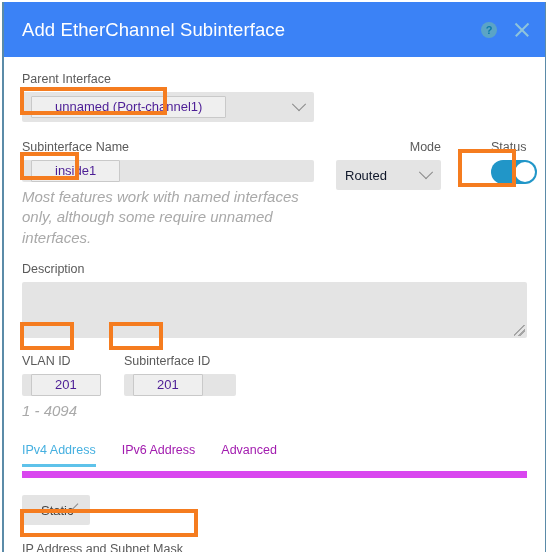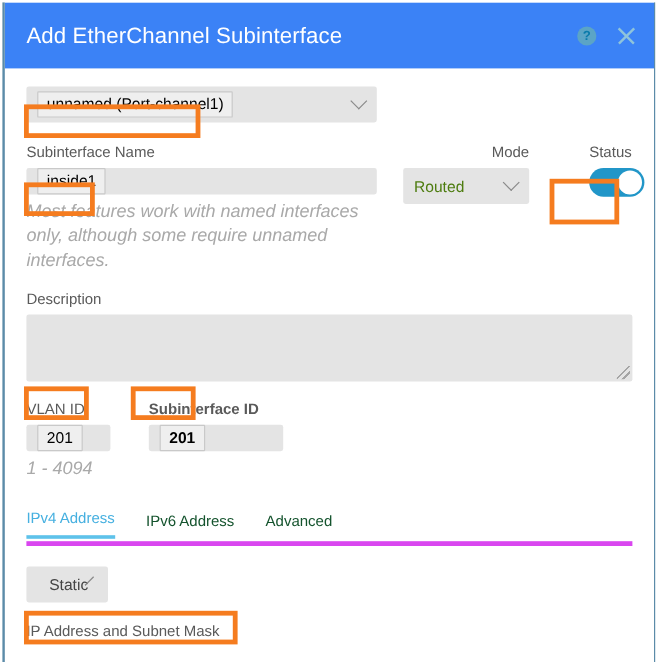--- a/index.html
+++ b/index.html
@@ -123,34 +123,34 @@
     height: 30px;
     box-sizing: border-box;
     display: flex;
     align-items: center;
     justify-content: space-between;
     padding: 0 10px 0 9px;
     font-size: 13px;
     color: #444;
     cursor: pointer;
   }
-  .select.disabled { color: #4d7c0f; cursor: default; }
+  .select.disabled { color: #0f172a; cursor: default; }
   .chev {
     width: 9px; height: 9px;
     border-right: 1.6px solid #8a8a8a;
     border-bottom: 1.6px solid #8a8a8a;
     transform: rotate(45deg) translate(-2px,-2px);
   }
   .inner-val {
     background: #efefef;
     border: 1px solid #c9c9c9;
-    padding: 2px 7px;
+    padding: 2px 23px;
     border-radius: 1px;
     font-size: 13px;
-    color: #000000;
+    color: #4c1d95;
     line-height: 16px;
   }
 
   
   #parent-sec { padding-top: 15px; }
   .sel-parent { width: 292px; }
 
   .sec2 { margin-top: 18px; }
   .name-input { width: 292px; }
   .mode-col { margin-left: 22px; width: 105px; text-align: right; }
@@ -170,21 +170,21 @@
     position: absolute;
     right: 2px; bottom: 2px;
     width: 11px; height: 11px;
     background:
       linear-gradient(135deg, transparent 0 43%, #a5a5a5 43% 53%, transparent 53% 100%),
       linear-gradient(135deg, transparent 0 68%, #a5a5a5 68% 78%, transparent 78% 100%);
   }
 
   .ids { margin-top: 16px; }
   .vlan-input { width: 70px; }
-  .subid-col { margin-left: 32px; font-weight: bold; }
+  .subid-col { margin-left: 32px; }
   .subid-input { width: 112px; }
 
   
   .toggle {
     width: 46px; height: 24px;
     border-radius: 12px;
     background: #2196c8;
     position: relative;
     cursor: pointer;
   }
@@ -193,27 +193,27 @@
     right: 2px; top: 2px;
     width: 20px; height: 20px;
     border-radius: 50%;
     background: #ffffff;
   }
 
   
   .tabs {
     margin-top: 22px;
     display: flex;
-    align-items: center;
-    border-bottom: 4px solid #d946ef;
+    align-items: flex-start;
+    border-bottom: 7px solid #d946ef;
     height: 28px;
   }
   .tab {
     font-size: 12.5px;
-    color: #14532d;
+    color: #a21caf;
     padding: 0 0 7px 0;
     margin-right: 26px;
     cursor: pointer;
     white-space: nowrap;
   }
   .tab.active {
     color: #46b0e0;
     border-bottom: 3px solid #5ec2ea;
   }
 
@@ -231,20 +231,21 @@
     <div class="title-text">Add EtherChannel Subinterface</div>
     <div class="hdr-icons">
       <div class="help-icon">?</div>
       <div class="close-icon"></div>
     </div>
   </div>
 
   <div class="body">
 
     <div id="parent-sec">
+      <div class="flabel">Parent Interface</div>
       <div class="select sel-parent">
         <span class="inner-val">unnamed (Port-channel1)</span>
         <span class="chev"></span>
       </div>
     </div>
 
     <div class="row sec2">
       <div>
         <div class="flabel">Subinterface Name</div>
         <div class="field name-input">

